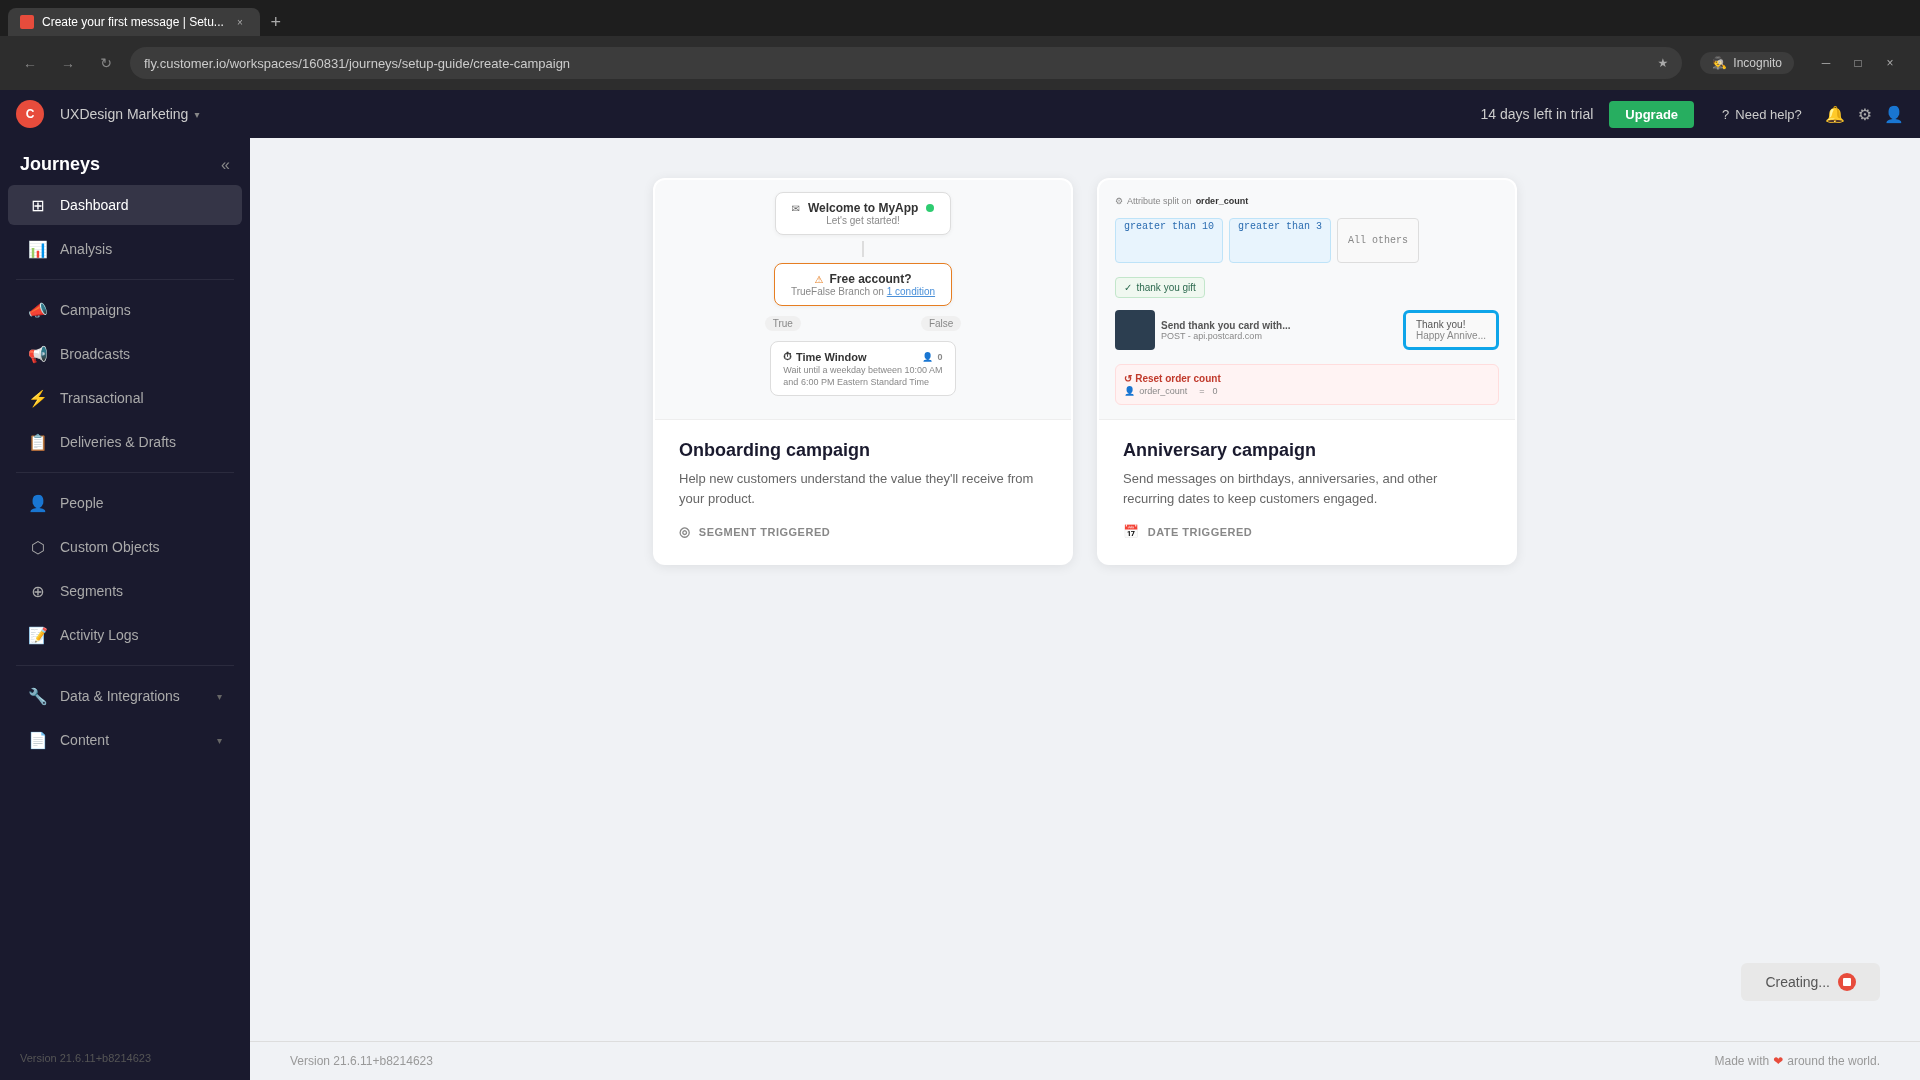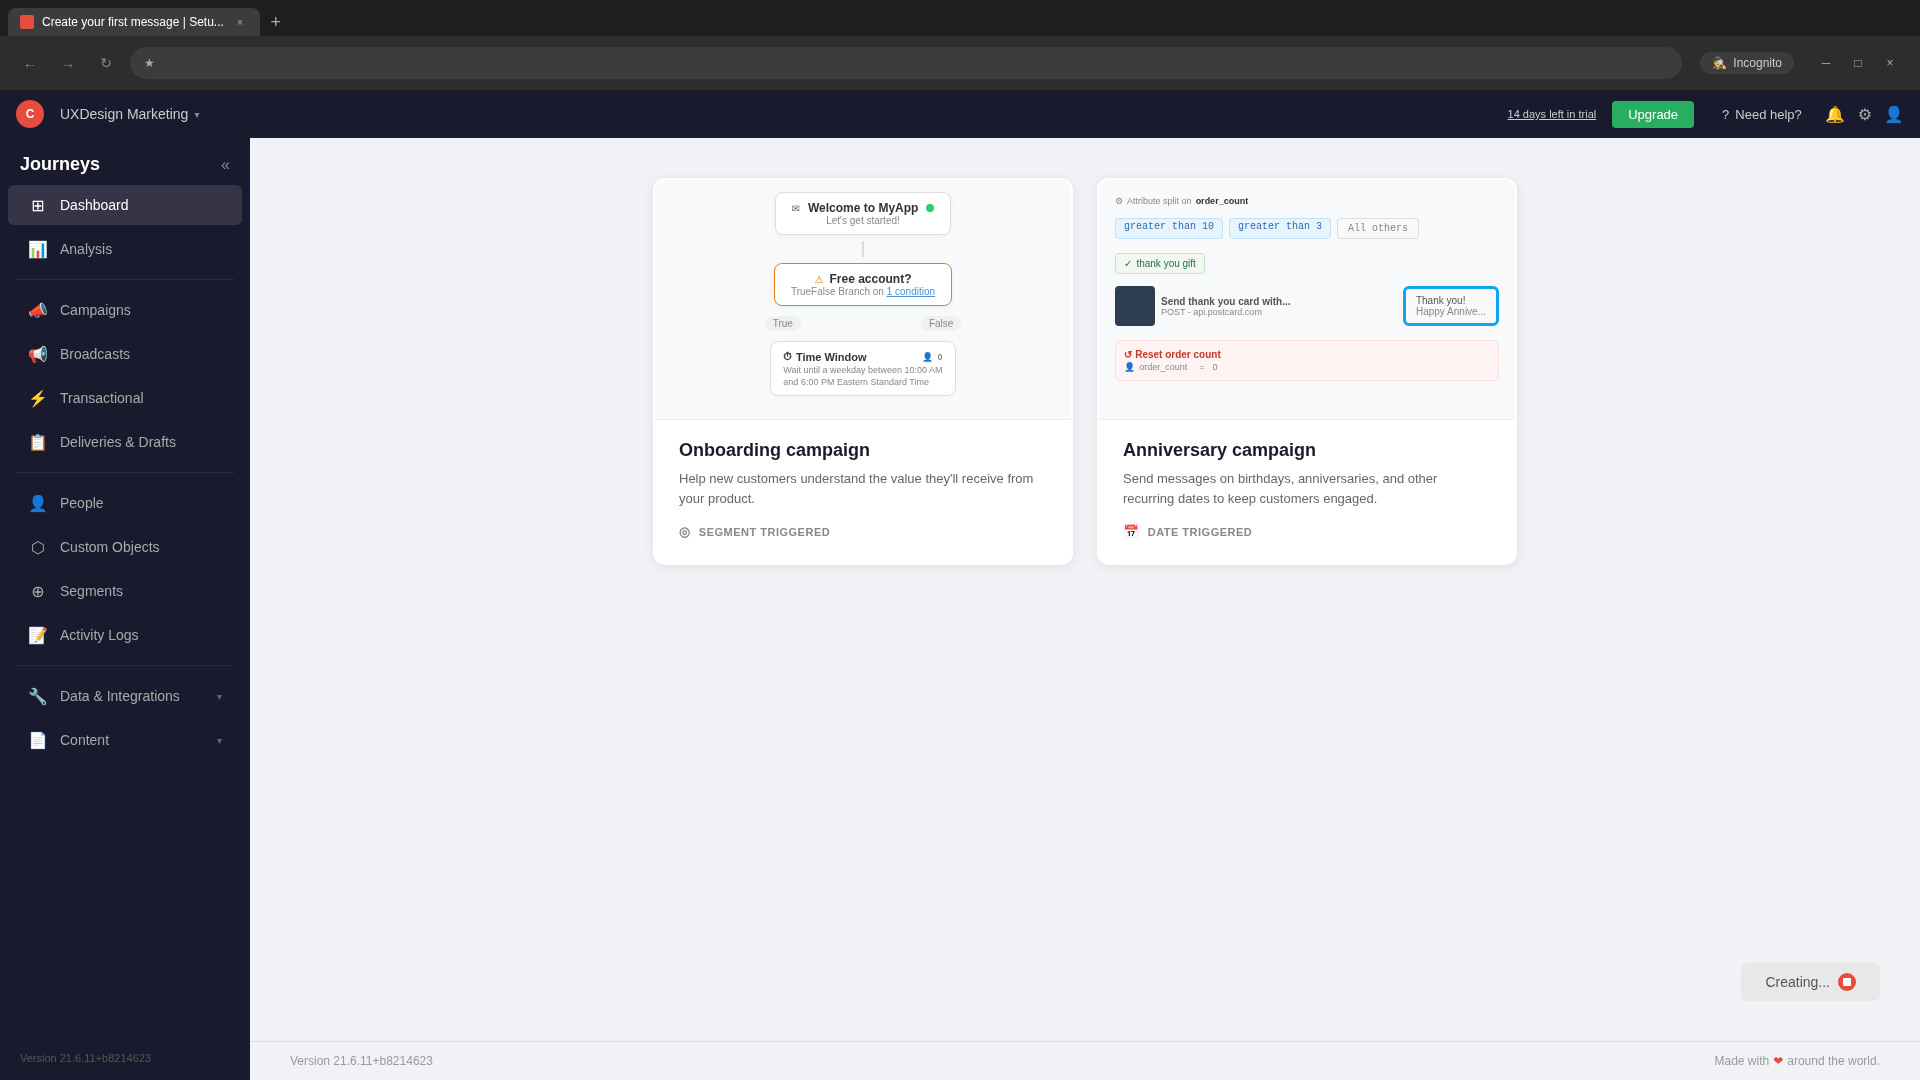--- a/index.html
+++ b/index.html
@@ -21,22 +21,22 @@
     .browser-actions { display: flex; align-items: center; gap: 8px; margin-left: 8px; }
     .incognito-btn { background: #3c3c3c; border-radius: 16px; padding: 4px 12px; color: #ccc; font-size: 12px; display: flex; align-items: center; gap: 6px; cursor: pointer; }
     .win-controls { display: flex; gap: 4px; margin-left: 8px; }
     .win-control { width: 28px; height: 28px; display: flex; align-items: center; justify-content: center; color: #aaa; font-size: 12px; cursor: pointer; }
 
     
     .app-bar { background: #1a1a2e; height: 48px; display: flex; align-items: center; padding: 0 16px; gap: 16px; }
     .app-logo { width: 28px; height: 28px; background: #e74c3c; border-radius: 50%; display: flex; align-items: center; justify-content: center; color: white; font-size: 12px; font-weight: bold; }
     .app-workspace { color: #ccc; font-size: 14px; font-weight: 500; display: flex; align-items: center; gap: 6px; }
     .app-workspace-caret { color: #888; font-size: 10px; }
-    .trial-badge { margin-left: auto; color: #ccc; font-size: 11px; text-decoration: underline; }
-    .upgrade-btn { background: #27ae60; color: white; border: none; border-radius: 4px; padding: 6px 16px; font-size: 13px; font-weight: 400; cursor: pointer; }
+    .trial-badge { margin-left: auto; color: #ccc; font-size: 14px; }
+    .upgrade-btn { background: #27ae60; color: white; border: none; border-radius: 4px; padding: 6px 16px; font-size: 13px; font-weight: 700; cursor: pointer; }
     .help-btn { color: #ccc; font-size: 13px; display: flex; align-items: center; gap: 6px; cursor: pointer; margin-left: 12px; }
     .app-bar-icons { display: flex; align-items: center; gap: 12px; margin-left: 8px; }
     .app-bar-icon { color: #aaa; font-size: 16px; cursor: pointer; }
 
     
     .app-layout { display: flex; height: calc(1080px - 90px - 48px); }
 
     
     .sidebar { width: 250px; background: #1a1a2e; display: flex; flex-direction: column; padding: 0; overflow-y: auto; }
     .sidebar-header { display: flex; align-items: center; justify-content: space-between; padding: 16px 20px 8px; }
@@ -67,21 +67,21 @@
     .preview-node-sub { color: #888; font-size: 10px; }
     .dot-line { width: 2px; height: 20px; background: #ddd; }
     .preview-branch-label { font-size: 10px; color: #888; text-align: center; padding: 2px 8px; background: #f0f0f0; border-radius: 10px; margin-bottom: 4px; }
     .preview-time-node { background: white; border: 1px solid #ddd; border-radius: 8px; padding: 8px 12px; font-size: 10px; min-width: 180px; }
     .preview-time-title { font-weight: 600; color: #333; font-size: 11px; display: flex; align-items: center; gap: 4px; }
     .preview-time-sub { color: #888; font-size: 9px; margin-top: 2px; }
     .preview-warn-icon { color: #e67e22; font-size: 10px; }
 
     
     .anniversary-preview { padding: 10px; display: flex; flex-direction: column; gap: 6px; font-size: 11px; }
-    .anv-tag { background: #eaf0f8; border-radius: 4px; padding: 4px 10px; font-size: 10px; color: #555; border: 1px solid #dce4f0; text-align: right; }
+    .anv-tag { background: #eaf0f8; border-radius: 4px; padding: 16px 10px; font-size: 10px; color: #555; border: 1px solid #dce4f0; text-align: right; }
     .anv-tag.others { background: #f9f9f9; border-color: #ddd; color: #888; }
     .anv-message-row { display: flex; gap: 6px; align-items: center; }
     .anv-thumbnail { width: 40px; height: 40px; background: #2c3e50; border-radius: 4px; flex-shrink: 0; }
     .anv-message-url { font-size: 9px; color: #888; }
     .anv-reset-row { background: #fff3f3; border: 1px solid #fdd; border-radius: 6px; padding: 8px; font-size: 10px; }
     .anv-reset-title { color: #c0392b; font-weight: 600; font-size: 10px; margin-bottom: 2px; }
     .anv-reset-attr { color: #888; font-size: 9px; display: flex; align-items: center; gap: 4px; }
     .attr-split-label { font-size: 9px; color: #888; display: flex; align-items: center; gap: 4px; }
     .greater-tag { background: #e8f4fd; border: 1px solid #bee3f8; border-radius: 4px; padding: 2px 8px; font-size: 10px; color: #2b6cb0; }
     .anv-node-label { color: #555; font-weight: 600; font-size: 10px; }
@@ -108,20 +108,21 @@
       <span>Create your first message | Setu...</span>
       <div class="tab-close">×</div>
     </div>
     <div class="tab-new">+</div>
   </div>
   <div class="browser-bar">
     <div class="nav-btn">←</div>
     <div class="nav-btn">→</div>
     <div class="nav-btn">↻</div>
     <div class="address-bar">
+      <span class="address-text">fly.customer.io/workspaces/160831/journeys/setup-guide/create-campaign</span>
       <span class="address-icon">★</span>
     </div>
     <div class="browser-actions">
       <div class="incognito-btn">
         <span>🕵</span>
         <span>Incognito</span>
       </div>
     </div>
     <div class="win-controls">
       <div class="win-control">─</div>

